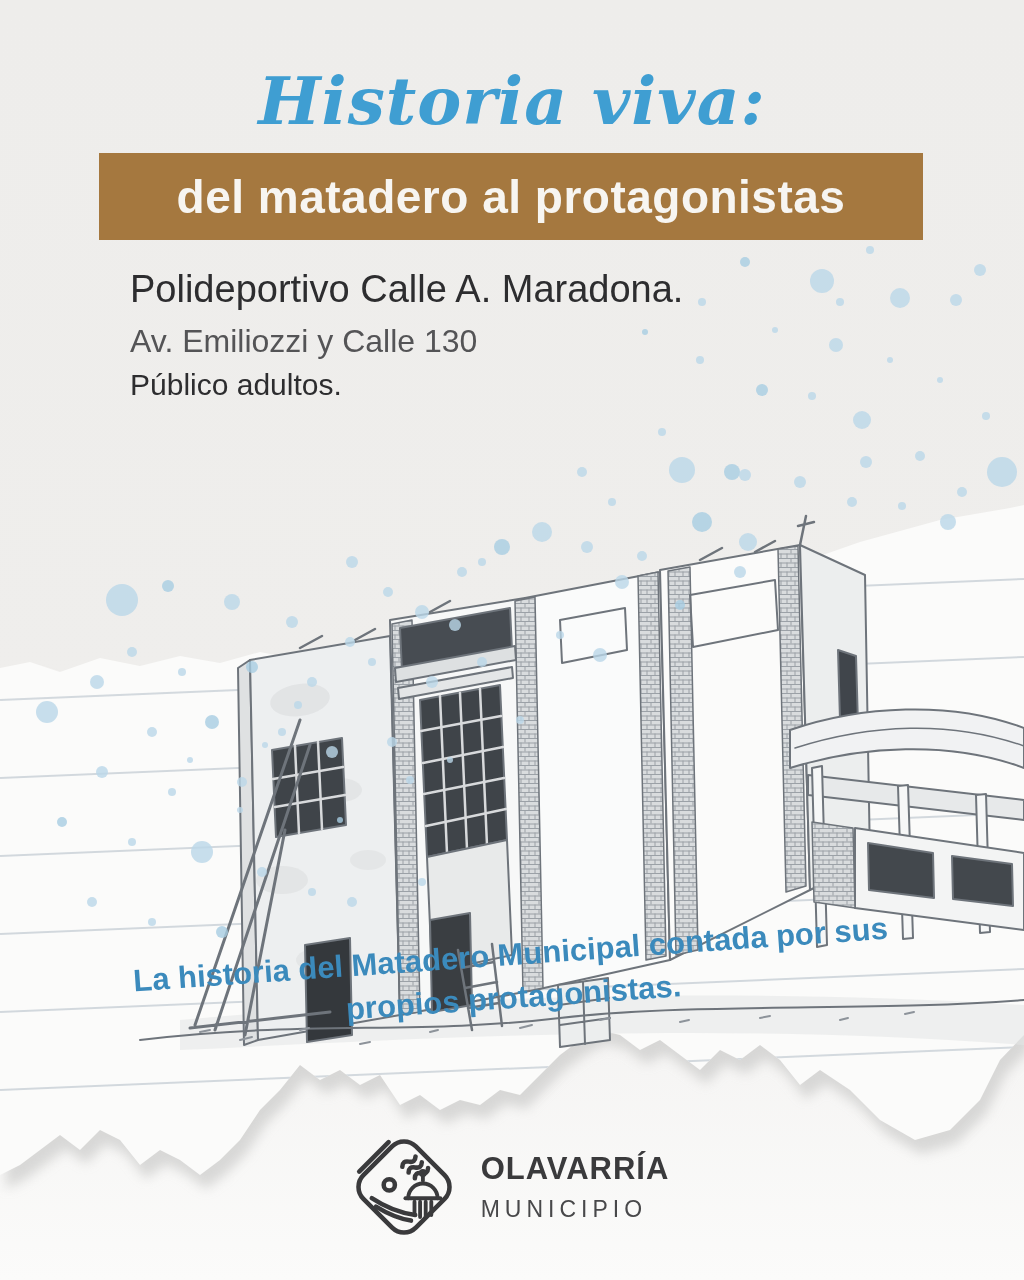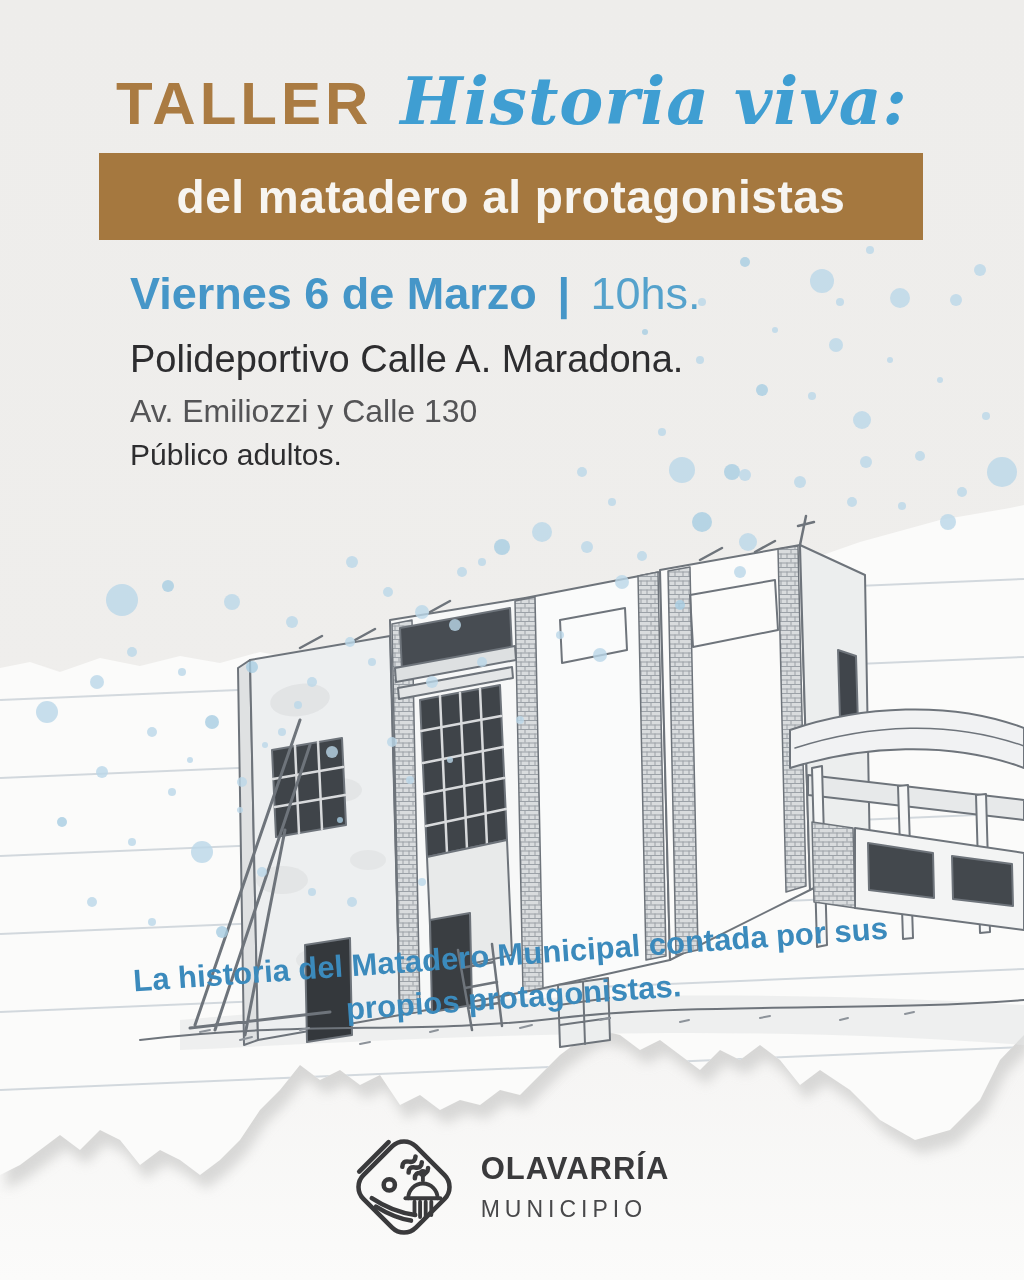--- a/index.html
+++ b/index.html
@@ -239,34 +239,28 @@
         <circle cx="190" cy="760" r="3" fill="#bad7e9" opacity=".8"></circle>
         <circle cx="340" cy="820" r="3" fill="#a8cde2" opacity=".8"></circle>
         <circle cx="240" cy="810" r="3" fill="#bad7e9" opacity=".8"></circle>
         <circle cx="410" cy="780" r="4" fill="#bad7e9" opacity=".8"></circle>
         <circle cx="450" cy="760" r="3" fill="#bad7e9" opacity=".8"></circle>
         <circle cx="520" cy="720" r="4" fill="#bad7e9" opacity=".8"></circle>
       </g>
   </svg>
 
   <header class="title-row">
-    <span class="kicker">TALLER</span>
     <span class="script">Historia viva:</span>
   </header>
 
   <div class="banner">
     <span>del matadero al protagonistas</span>
   </div>
 
   <section class="details">
-    <div class="date-line">
-      <span class="date">Viernes 6 de Marzo</span>
-      <span class="sep">|</span>
-      <span class="time">10hs.</span>
-    </div>
     <div class="venue">Polideportivo Calle A. Maradona.</div>
     <div class="address">Av. Emiliozzi y Calle 130</div>
     <div class="audience">Público adultos.</div>
   </section>
 
   <div class="tagline">
     <div>La historia del Matadero Municipal contada por sus</div>
     <div>propios protagonistas.</div>
   </div>
 

